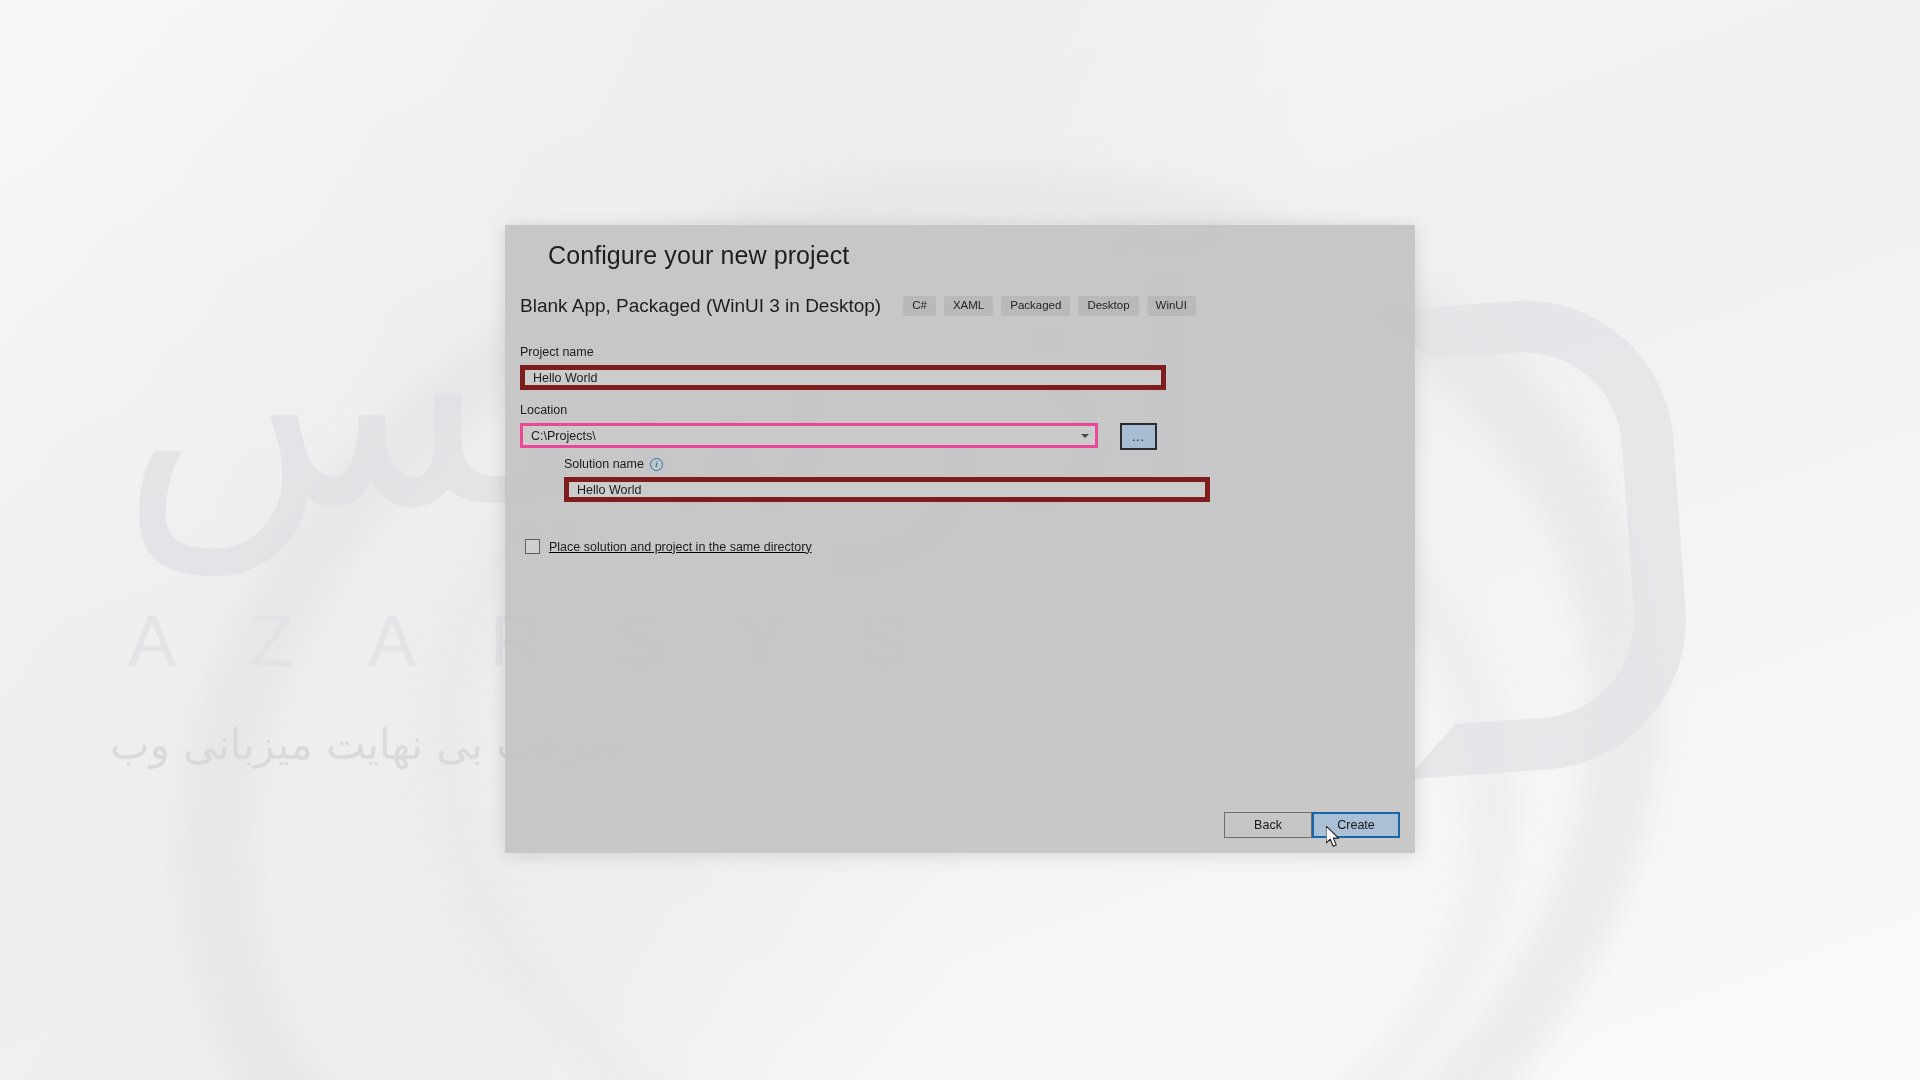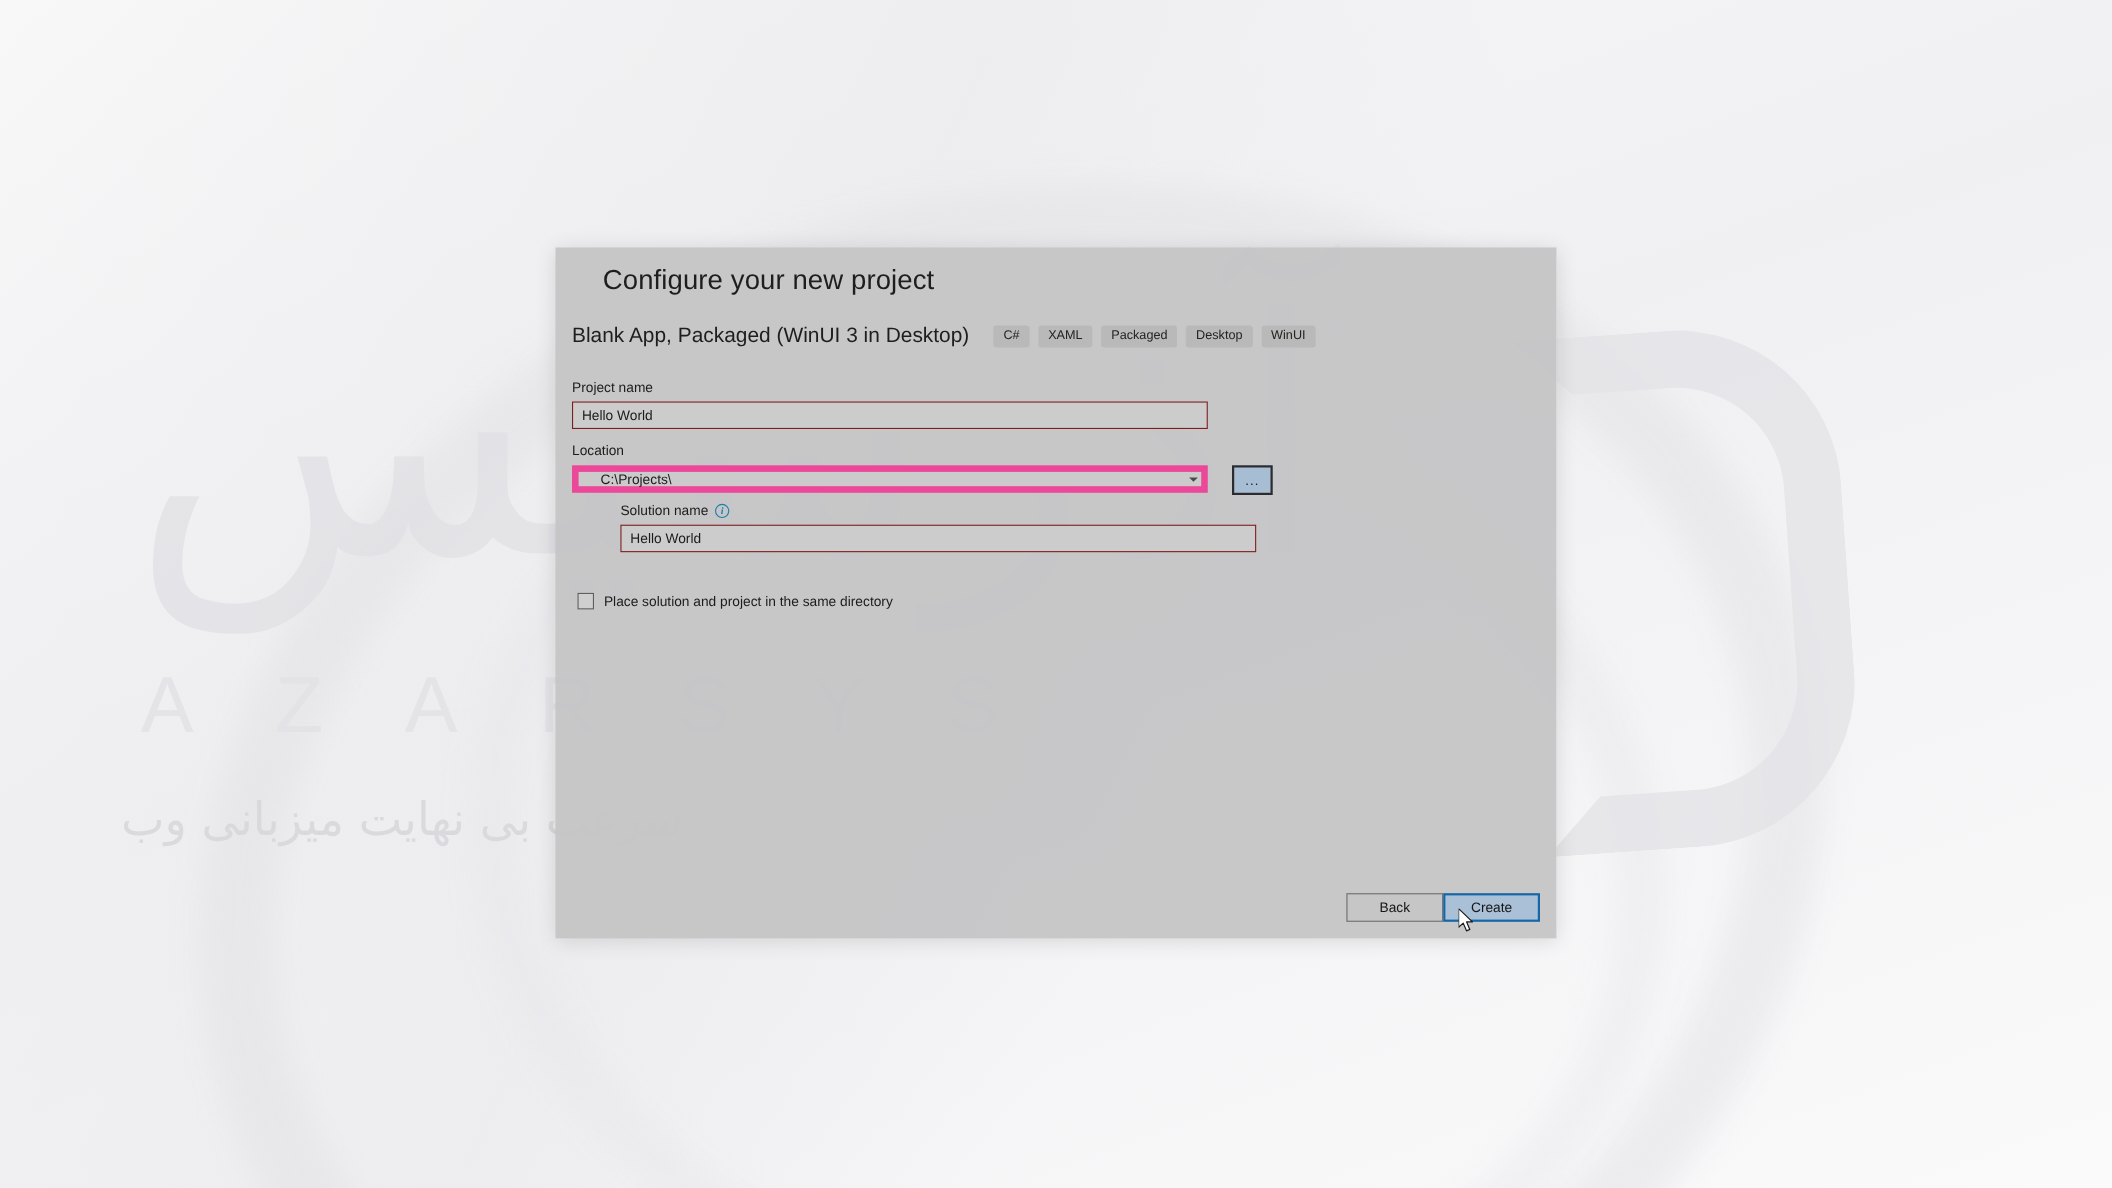--- a/index.html
+++ b/index.html
@@ -138,41 +138,41 @@
   .field-label {
     font-size: 12.5px;
     color: #1c1c1c;
     margin-bottom: 6px;
     display: flex;
     align-items: center;
     gap: 6px;
   }
 
   .text-input {
-    width: 578px;
+    width: 646px;
     height: 25px;
     background: #cccccc;
-    border: 1px solid #7f1d1d;
+    border: 5px solid #7f1d1d;
     font-size: 12.5px;
     color: #1b1b1b;
     padding: 0 8px;
     display: flex;
     align-items: center;
     font-family: "Liberation Sans", sans-serif;
   }
 
   .combo-wrap { position: relative; width: 578px; }
   .combo {
     width: 578px;
     height: 25px;
     background: #cbcbcb;
-    border: 6px solid #ec4899;
+    border: 3px solid #ec4899;
     font-size: 12.5px;
     color: #1b1b1b;
-    padding: 0 26px 0 20px;
+    padding: 0 26px 0 8px;
     display: flex;
     align-items: center;
   }
   .combo-arrow {
     position: absolute;
     right: 9px;
     top: 50%;
     transform: translateY(-50%);
     width: 0; height: 0;
     border-left: 4px solid transparent;
@@ -309,21 +309,21 @@
     </div>
 
     <div class="field-block" style="top:232px;margin-left:44px;">
       <div class="field-label">
         <span>Solution name</span>
         <span class="info-icon">i</span>
       </div>
       <div class="text-input">Hello World</div>
     </div>
 
-    <div class="checkbox-row" style="top:314px;">
+    <div class="checkbox-row" style="top:314px;text-decoration:underline;">
       <span class="checkbox-box"></span>
       <span class="checkbox-label">Place solution and project in the same directory</span>
     </div>
 
     <div class="footer">
       <div class="btn btn-back">Back</div>
       <div class="btn btn-create">Create</div>
     </div>
 
   </div>

